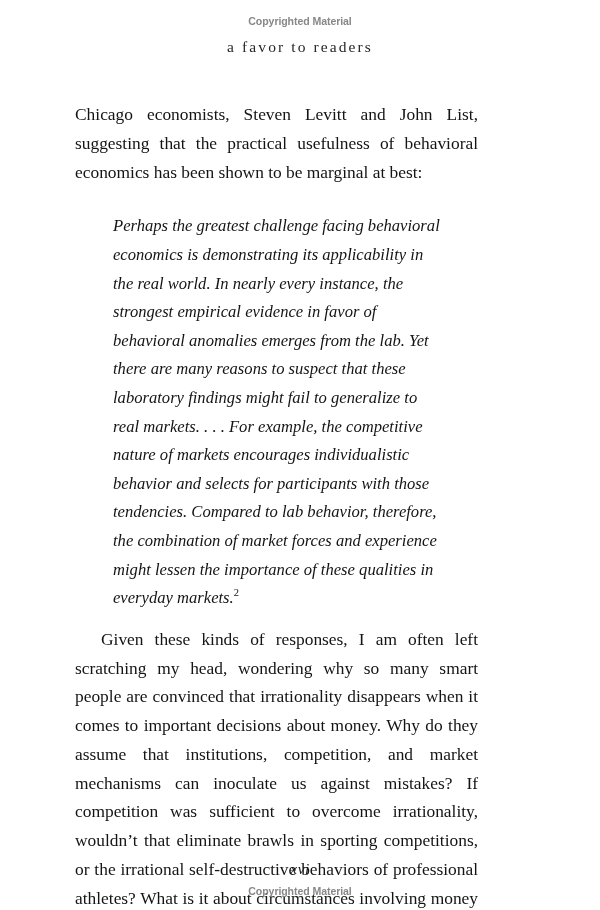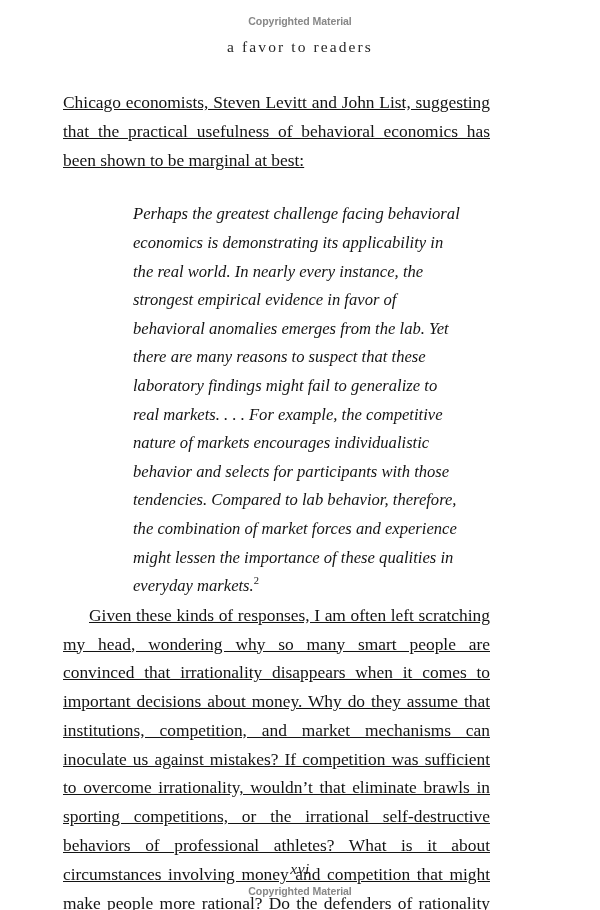--- a/index.html
+++ b/index.html
@@ -61,35 +61,34 @@
   
   .content {
     position: absolute;
     left: 63px;
     right: 110px;
     top: 88px;
     width: 427px;
   }
 
   p.body-text {
-    margin: 0;
+    margin: 12px;
     font-size: 17.4px;
     line-height: 28.8px;
     text-align: justify;
     text-justify: inter-word;
     hyphens: manual;
     color: #141414;
-    text-decoration: underline;
   }
   p.indented {
     text-indent: 26px;
   }
 
   blockquote.quote {
-    margin: 26px 0 0 70px;
+    margin: 26px 0 0 50px;
     padding: 0;
     font-style: italic;
     font-size: 16.6px;
     line-height: 28.6px;
     text-align: left;
     color: #141414;
     width: 330px;
   }
   blockquote.quote p {
     margin: 0;

